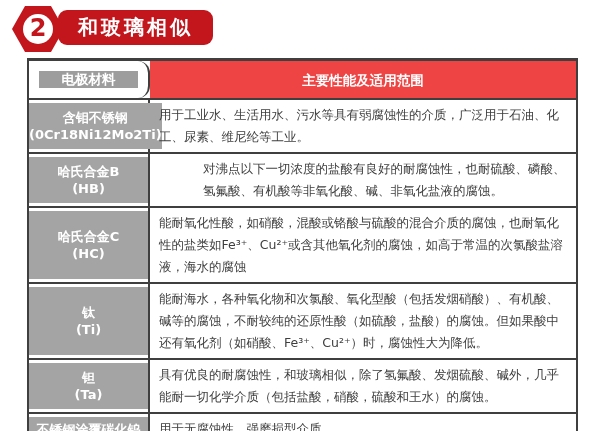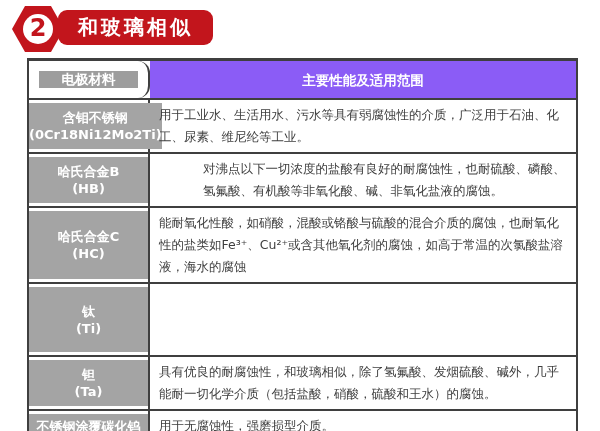--- a/index.html
+++ b/index.html
@@ -70,21 +70,21 @@
     display: flex; align-items: center;
     color: #3e3e3e;
     font-size: 12.5px; font-weight: 500;
     line-height: 22px;
     text-align: left;
   }
 
   .thead .c1 { padding: 10px; border-radius: 12px; }
   .thead .c1-inner { background: #9d9d9d; font-size: 13.5px; }
   .thead .c2 {
-    background: #8b5cf6;
+    background: #ef4444;
     color: #ffffff; font-weight: bold; font-size: 13.5px;
     justify-content: center; text-align: center;
     padding: 0;
   }
 
   .h-head { min-height: 30px; }
   .h-r1 { min-height: 46px; }
   .h-r2 { min-height: 42px; gap: 44px; }
   .h-r3 { min-height: 66px; }
   .h-r4 { min-height: 71px; }
@@ -145,20 +145,23 @@
       <div class="c2">
           <span>能耐氧化性酸，如硝酸，混酸或铬酸与硫酸的混合介质的腐蚀，也耐氧化性的盐类如Fe³⁺、Cu²⁺或含其他氧化剂的腐蚀，如高于常温的次氯酸盐溶液，海水的腐蚀</span>
         </div>
     </div>
 
     <div class="trow h-r4">
       <div class="c1">
         <div class="c1-inner">钛
 (Ti)</div>
       </div>
+      <div class="c2">
+          <span>能耐海水，各种氧化物和次氯酸、氧化型酸（包括发烟硝酸）、有机酸、碱等的腐蚀，不耐较纯的还原性酸（如硫酸，盐酸）的腐蚀。但如果酸中还有氧化剂（如硝酸、Fe³⁺、Cu²⁺）时，腐蚀性大为降低。</span>
+        </div>
     </div>
 
     <div class="trow h-r5">
       <div class="c1">
         <div class="c1-inner">钽
 (Ta)</div>
       </div>
       <div class="c2">
           <span>具有优良的耐腐蚀性，和玻璃相似，除了氢氟酸、发烟硫酸、碱外，几乎能耐一切化学介质（包括盐酸，硝酸，硫酸和王水）的腐蚀。</span>
         </div>

